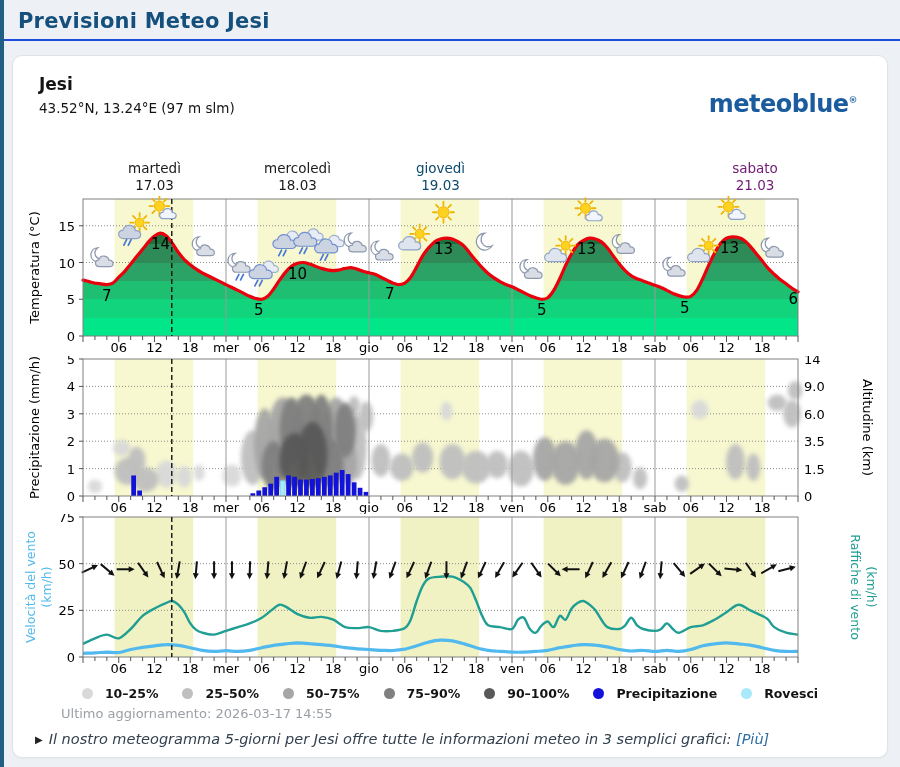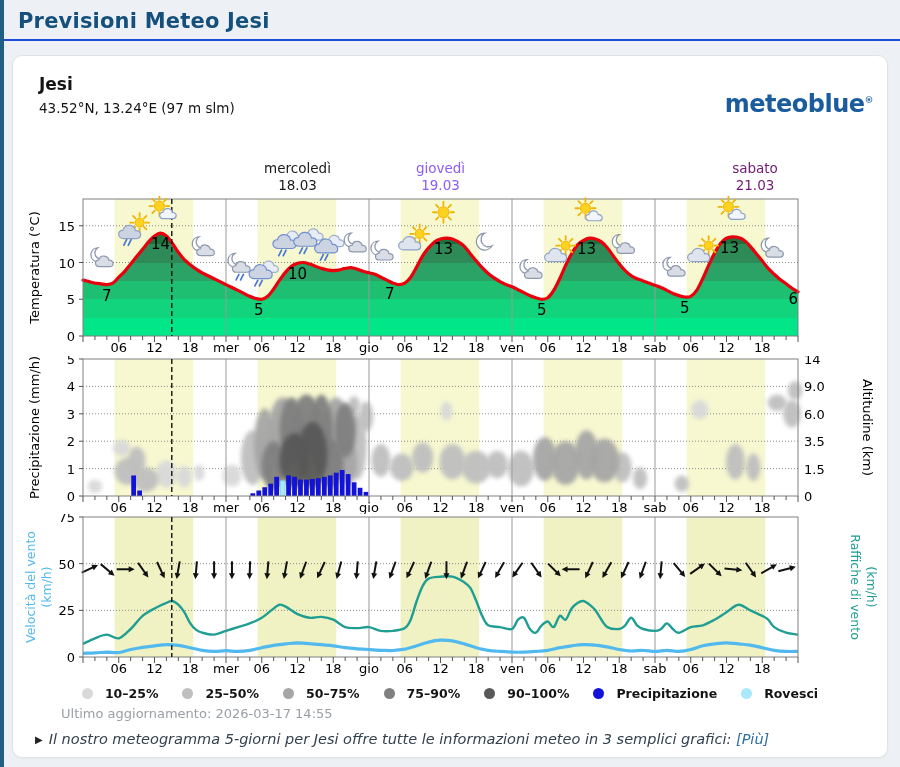--- a/index.html
+++ b/index.html
@@ -11,21 +11,21 @@
   }
   .accent-bar{position:absolute;left:0;top:0;width:4px;height:767px;background:#205e83;}
   .page-header{padding:9px 0 6px 18px;border-bottom:2px solid #1d4ed8;}
   .page-header h1{margin:0;font-size:21px;font-weight:bold;color:#15507d;letter-spacing:0.2px;}
   .card{
     position:absolute;left:12px;top:55px;width:876px;height:703px;
     background:#ffffff;border:1px solid #dfe4e9;border-radius:10px;
     box-shadow:0 1px 2px rgba(0,0,0,0.04);
     box-sizing:border-box;padding:12px 8px 10px 8px;
   }
-  .card-head{position:relative;height:64px;margin-left:18px;margin-right:0;}
+  .card-head{position:relative;height:64px;margin-left:18px;margin-right:16px;}
   .loc-name{margin:6px 0 6px 0;font-size:17px;font-weight:bold;color:#141414;}
   .loc-coords{font-size:13.5px;color:#141414;}
   .brand{position:absolute;right:6px;top:16px;font-size:24px;font-weight:bold;color:#1b5c9e;letter-spacing:-0.5px;}
   .brand sup{font-size:9px;vertical-align:super;}
   .day-row{position:relative;height:36px;margin-top:22px;width:860px;}
   .day{position:absolute;width:100px;text-align:center;font-size:13.5px;line-height:17px;color:#1a1a1a;}
   .day .dn{display:block;}
   .charts svg{display:block;}
   .legend{display:flex;justify-content:center;align-items:center;gap:24px;margin-top:2px;height:22px;}
   .legend-item{display:flex;align-items:center;gap:12px;font-size:12.5px;font-weight:bold;color:#141414;}
@@ -45,22 +45,23 @@
 </div>
 
 <div class="card">
   <div class="card-head">
     <div class="loc-name">Jesi</div>
     <div class="loc-coords">43.52°N, 13.24°E (97 m slm)</div>
     <div class="brand"><span>meteoblue</span><sup>®</sup></div>
   </div>
 
   <div class="day-row" id="day-row">
+      <div class="day" style="left: 83.5px; color: rgb(26, 26, 26);"><span class="dn">martedì</span><span class="dd">17.03</span></div>
       <div class="day" style="left: 226.5px; color: rgb(26, 26, 26);"><span class="dn">mercoledì</span><span class="dd">18.03</span></div>
-      <div class="day" style="left: 369.5px; color: #8b5cf6;"><span class="dn">giovedì</span><span class="dd">19.03</span></div>
+      <div class="day" style="left: 369.5px; color: #0c4a6e;"><span class="dn">giovedì</span><span class="dd">19.03</span></div>
       <div class="day" style="left: 684px; color: #701a75;"><span class="dn">sabato</span><span class="dd">21.03</span></div>
     </div>
 
   <div class="charts">
     <svg id="svg-temp" width="860" height="160">
         <rect x="93.57916666666667" y="3" width="78.64999999999999" height="137" fill="#f7f8d0"></rect>
         <rect x="236.57916666666665" y="3" width="78.64999999999999" height="137" fill="#f7f8d0"></rect>
         <rect x="379.57916666666665" y="3" width="78.64999999999999" height="137" fill="#f7f8d0"></rect>
         <rect x="522.5791666666667" y="3" width="78.64999999999999" height="137" fill="#f7f8d0"></rect>
         <rect x="665.5791666666667" y="3" width="78.64999999999999" height="137" fill="#f7f8d0"></rect>

